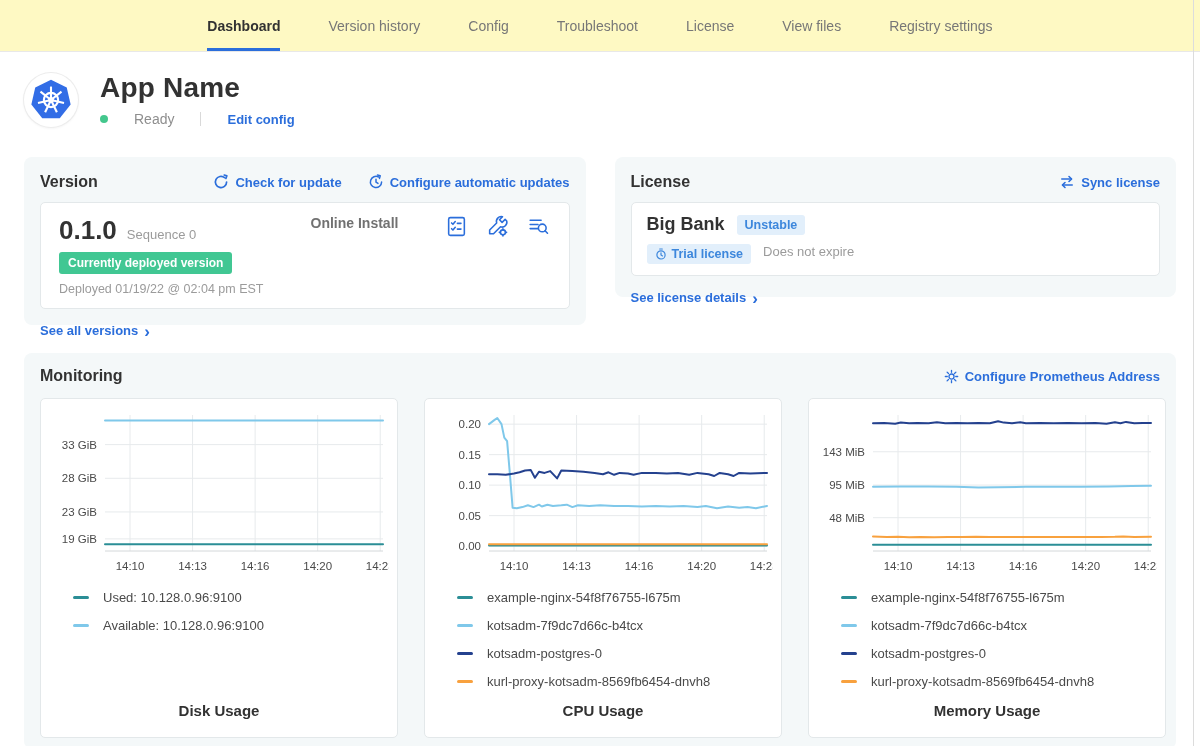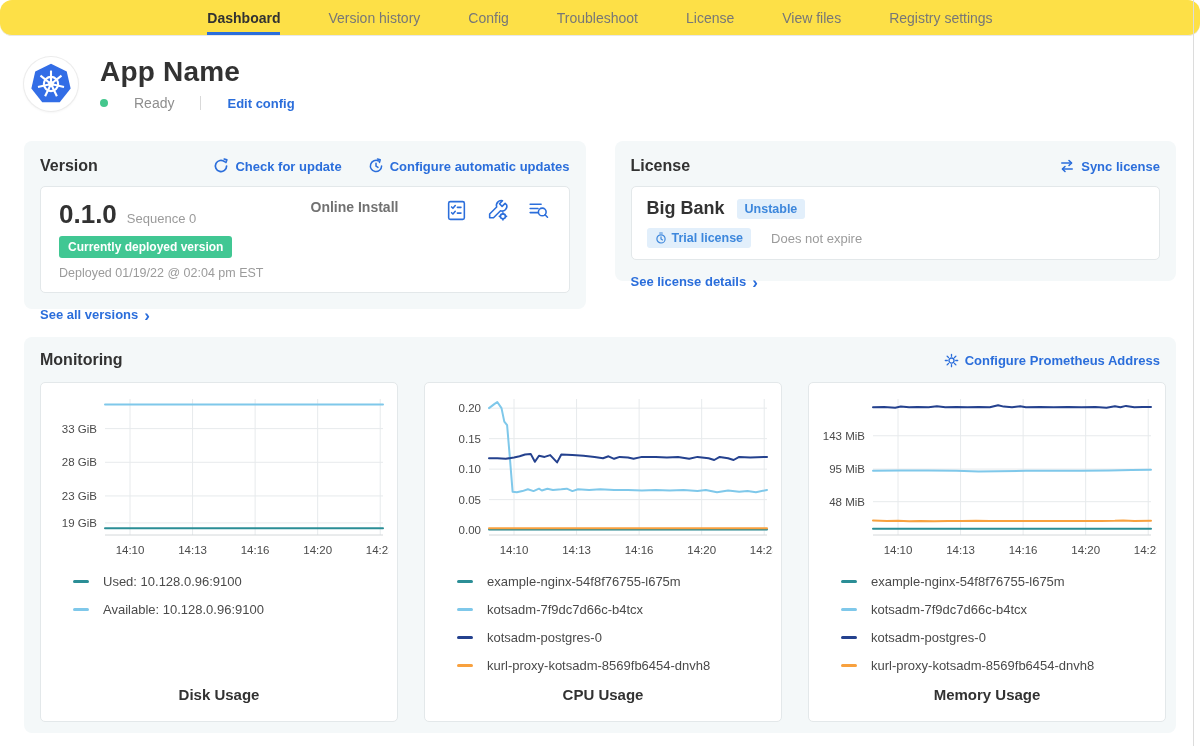--- a/index.html
+++ b/index.html
@@ -7,21 +7,21 @@
     --dark:#323232;
     --gray:#717171;
     --muted:#9b9b9b;
     --card-bg:#f4f8f9;
     --tile-border:#e3e8ea;
   }
   *{box-sizing:border-box;margin:0;padding:0;}
   html,body{width:1200px;height:746px;overflow:hidden;background:#fff;
     font-family:"Liberation Sans","DejaVu Sans",sans-serif;color:var(--dark);}
   
-  .topnav{height:36px;border-bottom:1px solid #e8e8e8;display:flex;justify-content:center;gap:48px;background:#fde047;border-radius:12px;}
+  .topnav{height:52px;border-bottom:1px solid #e8e8e8;display:flex;justify-content:center;gap:48px;background:#fef9c3;}
   .tab{display:flex;align-items:center;font-size:14px;color:#777;cursor:pointer;
     border-bottom:3px solid transparent;padding-top:3px;}
   .tab.active{color:var(--dark);font-weight:700;border-bottom-color:var(--blue);}
   
   .app-header{display:flex;align-items:center;gap:22px;padding:20px 24px 0;}
   .logo-wrap{width:54px;height:54px;border-radius:50%;background:#fff;
     box-shadow:0 0 0 1px #ececec,0 1px 3px rgba(0,0,0,.08);display:flex;align-items:center;justify-content:center;}
   .app-title{font-size:28px;font-weight:700;letter-spacing:.2px;}
   .status-row{display:flex;align-items:center;gap:26px;margin-top:7px;font-size:14px;color:#8e8e8e;}
   .dot{width:8px;height:8px;border-radius:50%;background:#44c78d;display:inline-block;}
@@ -46,21 +46,21 @@
   .install-type{font-size:14px;color:var(--gray);font-weight:700;}
   .vicons{display:flex;align-items:center;gap:18px;color:var(--blue);}
   .vicons .icon-btn{cursor:pointer;display:flex;}
   .card-foot{margin-top:12px;}
   
   .license-inner{padding:11px 15px;}
   .lic-row1{display:flex;align-items:center;gap:12px;}
   .lic-name{font-size:18px;font-weight:700;}
   .badge-blue{background:#e2effb;color:#3d87dc;font-size:12.5px;font-weight:600;
     padding:3px 8px;border-radius:3px;display:inline-flex;align-items:center;gap:5px;}
-  .lic-row2{display:flex;align-items:center;gap:20px;margin-top:9px;font-size:13px;color:var(--muted);}
+  .lic-row2{display:flex;gap:12px;margin-top:9px;font-size:13px;color:var(--muted);}
   
   .monitoring{margin:28px 24px 0;height:396px;display:flex;flex-direction:column;}
   .charts-row{display:flex;gap:26px;margin-top:13px;flex:1;}
   .tile{background:#fff;border:1px solid var(--tile-border);border-radius:5px;flex:1 1 0;
     height:340px;padding:10px 8px 0;display:flex;flex-direction:column;}
   .chart-svg{display:block;margin:0 auto;}
   .legend{margin:14px 0 0 24px;display:flex;flex-direction:column;gap:15px;}
   .legend-item{display:flex;align-items:center;gap:14px;height:13px;}
   .legend-dash{width:16px;height:3px;border-radius:2px;flex:0 0 auto;}
   .legend-label{font-size:13px;color:#4a4a4a;}

